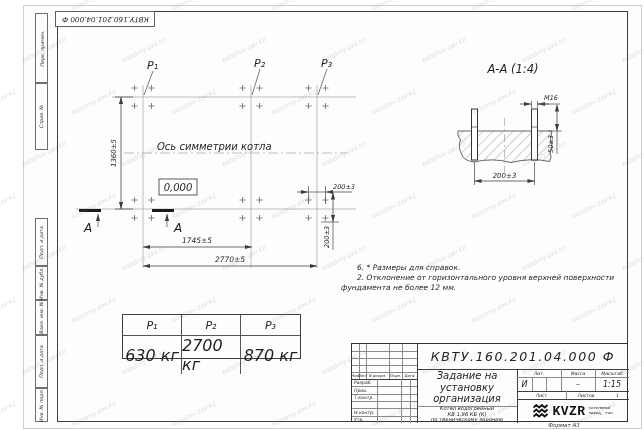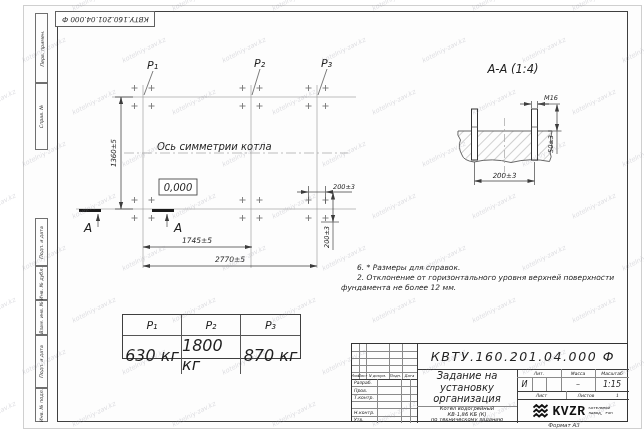--- a/index.html
+++ b/index.html
@@ -222,21 +222,21 @@
   <div id="notes">
     <p>6. * Размеры для справок.</p>
     <p>2. Отклонение от горизонтального уровня верхней поверхности фундамента не более 12 мм.</p>
   </div>
 
   <div id="loads">
     <div>P₁</div>
     <div>P₂</div>
     <div>P₃</div>
     <div>630 кг</div>
-    <div>1800 кг</div>
+    <div>2700 кг</div>
     <div>870 кг</div>
   </div>
 
   <div id="tb">
 
     <div class="ln mj" style="left:65px;top:0;width:1.1px;height:79px;"></div>
     <div class="ln mj" style="left:165px;top:25px;width:1.1px;height:54px;"></div>
     <div class="ln mj" style="left:65px;top:25px;width:212px;height:1.1px;"></div>
 
     <div class="ln" style="left:0;top:7px;width:65px;height:1px;"></div>

